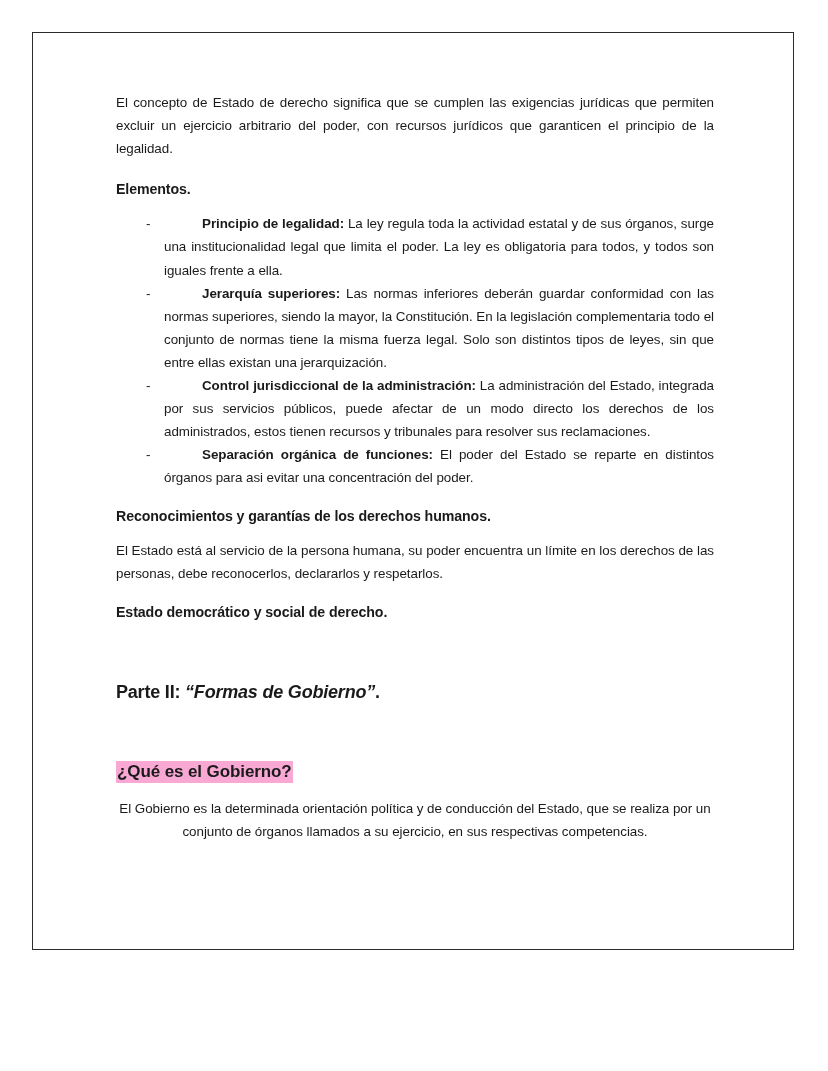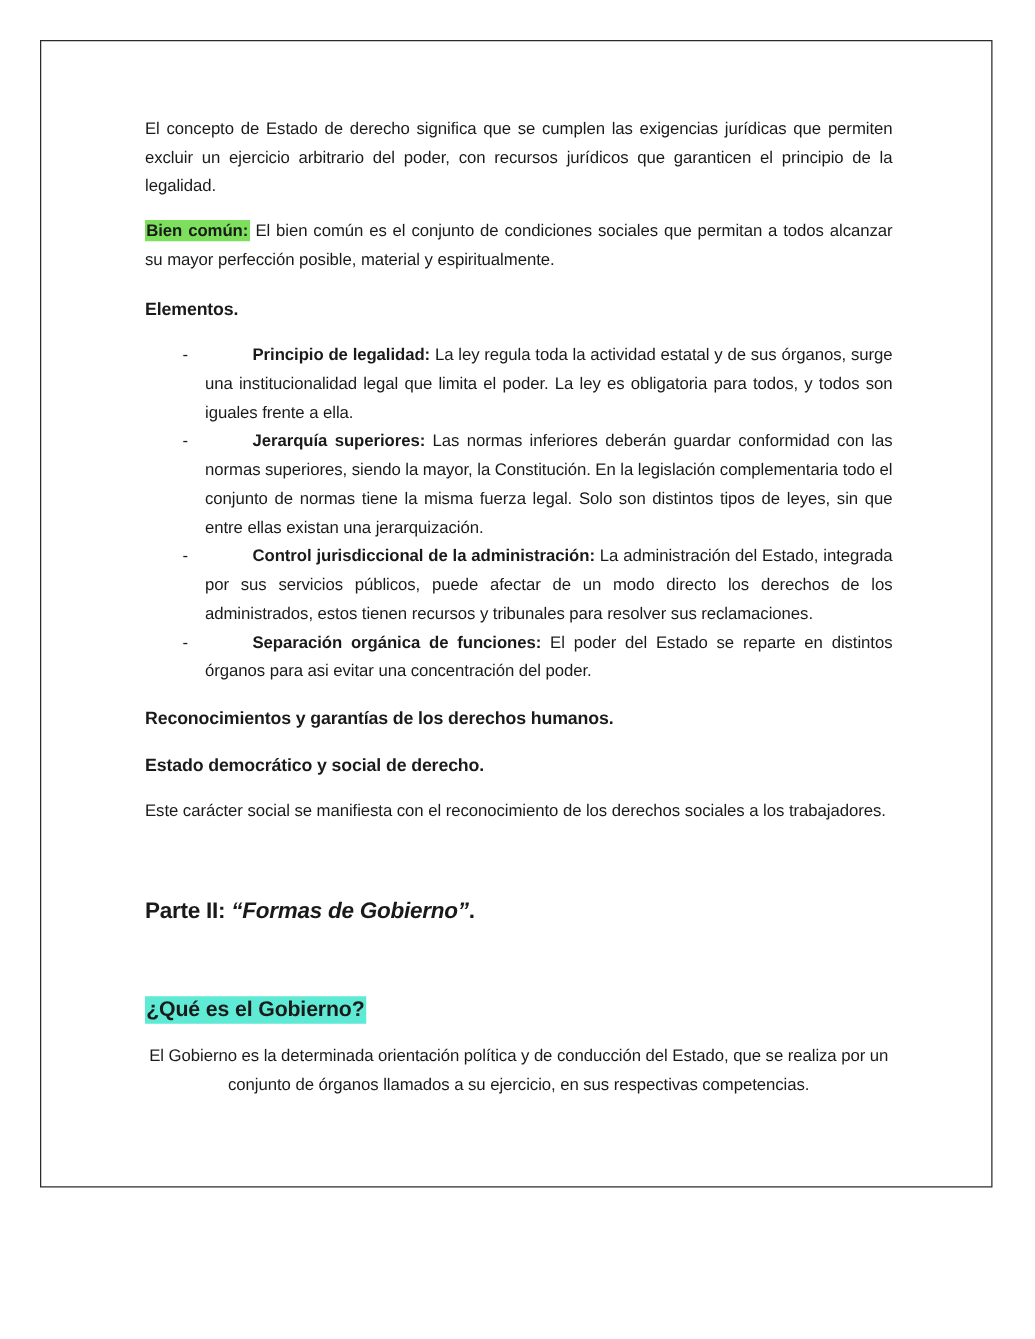--- a/index.html
+++ b/index.html
@@ -74,21 +74,21 @@
   }
 
   .q-heading {
     font-size: 17px;
     font-weight: bold;
     line-height: 1.35;
     margin: 57px 0 13px 0;
     letter-spacing: -0.1px;
   }
   .q-heading .hl {
-    background: #5eead4;
+    background: #f9a8d4;
     padding: 1px 1px 2px 1px;
   }
 
   
   .hl-green {
     background: #7ce05c;
     font-weight: bold;
     padding: 1px 1px 1px 1px;
   }
 
@@ -120,21 +120,20 @@
   }
 </style>
 </head>
 <body>
 
 <div id="page-sheet">
   <div id="doc-body">
 
     <p class="para">El concepto de Estado de derecho significa que se cumplen las exigencias jurídicas que permiten excluir un ejercicio arbitrario del poder, con recursos jurídicos que garanticen el principio de la legalidad.</p>
 
-    <p class="para"><span class="hl-green">Bien común:</span><span> El bien común es el conjunto de condiciones sociales que permitan a todos alcanzar su mayor perfección posible, material y espiritualmente.</span></p>
 
     <div class="heading first">Elementos.</div>
 
     <ul class="bullet-list">
       <li>
         <span class="dash">-</span>
         <b>Principio de legalidad:</b><span> La ley regula toda la actividad estatal y de sus órganos, surge una institucionalidad legal que limita el poder. La ley es obligatoria para todos, y todos son iguales frente a ella.</span>
       </li>
       <li>
         <span class="dash">-</span>
@@ -145,24 +144,24 @@
         <b>Control jurisdiccional de la administración:</b><span> La administración del Estado, integrada por sus servicios públicos, puede afectar de un modo directo los derechos de los administrados, estos tienen recursos y tribunales para resolver sus reclamaciones.</span>
       </li>
       <li>
         <span class="dash">-</span>
         <b>Separación orgánica de funciones:</b><span> El poder del Estado se reparte en distintos órganos para asi evitar una concentración del poder.</span>
       </li>
     </ul>
 
     <div class="heading">Reconocimientos y garantías de los derechos humanos.</div>
 
+    <p class="para tight">El Estado está al servicio de la persona humana, su poder encuentra un límite en los derechos de las personas, debe reconocerlos, declararlos y respetarlos.</p>
 
     <div class="heading">Estado democrático y social de derecho.</div>
 
-    <p class="para tight">Este carácter social se manifiesta con el reconocimiento de los derechos sociales a los trabajadores.</p>
 
     <div class="part-heading"><span>Parte II: </span><span class="ital">“Formas de Gobierno”</span><span>.</span></div>
 
     <div class="q-heading"><span class="hl">¿Qué es el Gobierno?</span></div>
 
     <p class="para left">El Gobierno es la determinada orientación política y de conducción del Estado, que se realiza por un conjunto de órganos llamados a su ejercicio, en sus respectivas competencias.</p>
 
   </div>
 </div>
 

